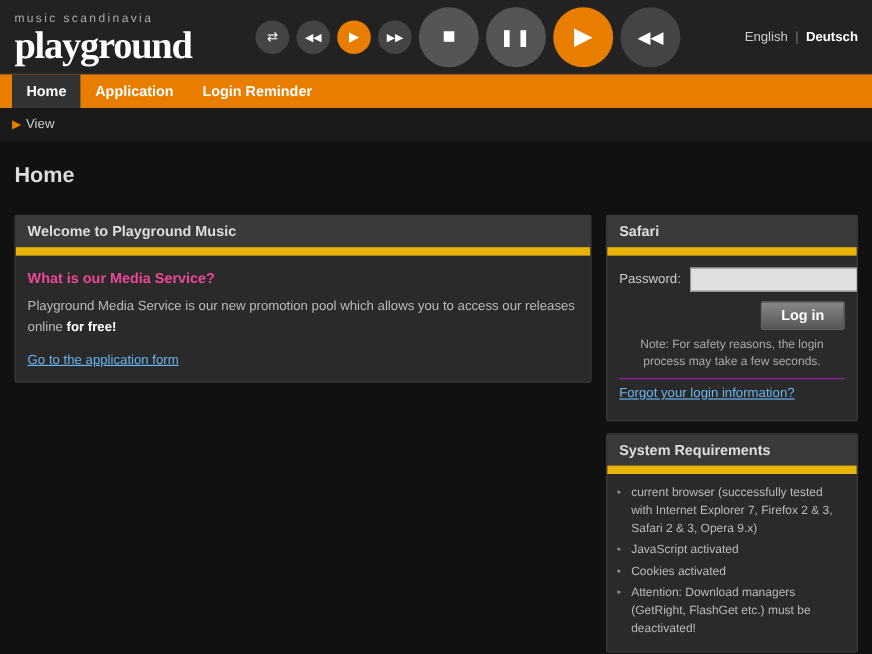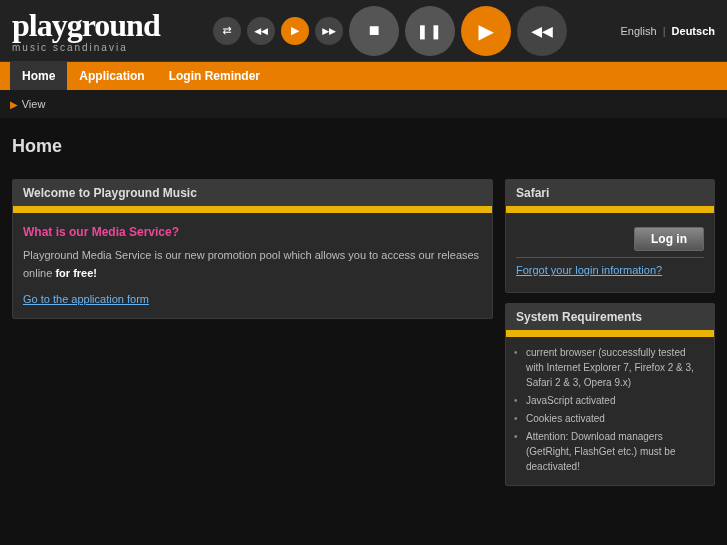--- a/index.html
+++ b/index.html
@@ -274,22 +274,22 @@
       position: absolute;
       left: 0;
       color: #888;
     }
   </style>
 </head>
 <body>
 
 <div id="header">
   <div id="logo">
+    <span id="logo-sub">music scandinavia</span>
     <span id="logo-text">playground</span>
-    <span id="logo-sub">music scandinavia</span>
   </div>
 
   <div id="media-controls">
 
     <button class="ctrl-btn dark">⇄</button>
     <button class="ctrl-btn dark" style="font-size:9px;">◀◀</button>
     <button class="ctrl-btn orange">▶</button>
     <button class="ctrl-btn dark" style="font-size:9px;">▶▶</button>
 
     <button class="ctrl-btn large stop-large" style="font-size:18px;">■</button>
@@ -332,23 +332,28 @@
           <a class="app-form-link">Go to the application form</a>
         </div>
       </div>
     </div>
 
     <div id="right-panel">
 
       <div class="panel-box login-box">
         <div class="panel-header">Safari</div>
         <div class="panel-content">
+          <div class="login-row">
+            <span class="login-label">Password:</span>
+            <input class="login-input" type="password" style="">
+          </div>
           <div class="login-btn-row">
             <button class="login-btn">Log in</button>
           </div>
+          <div class="login-note">Note: For safety reasons, the login process may take a few seconds.</div>
           <a class="forgot-link">Forgot your login information?</a>
         </div>
       </div>
 
       <div class="panel-box sysreq-box">
         <div class="panel-header">System Requirements</div>
         <div class="panel-content">
           <ul class="sysreq-list">
           <li>current browser (successfully tested with Internet Explorer 7, Firefox 2 &amp; 3, Safari 2 &amp; 3, Opera 9.x)</li>
               <li>JavaScript activated</li>

